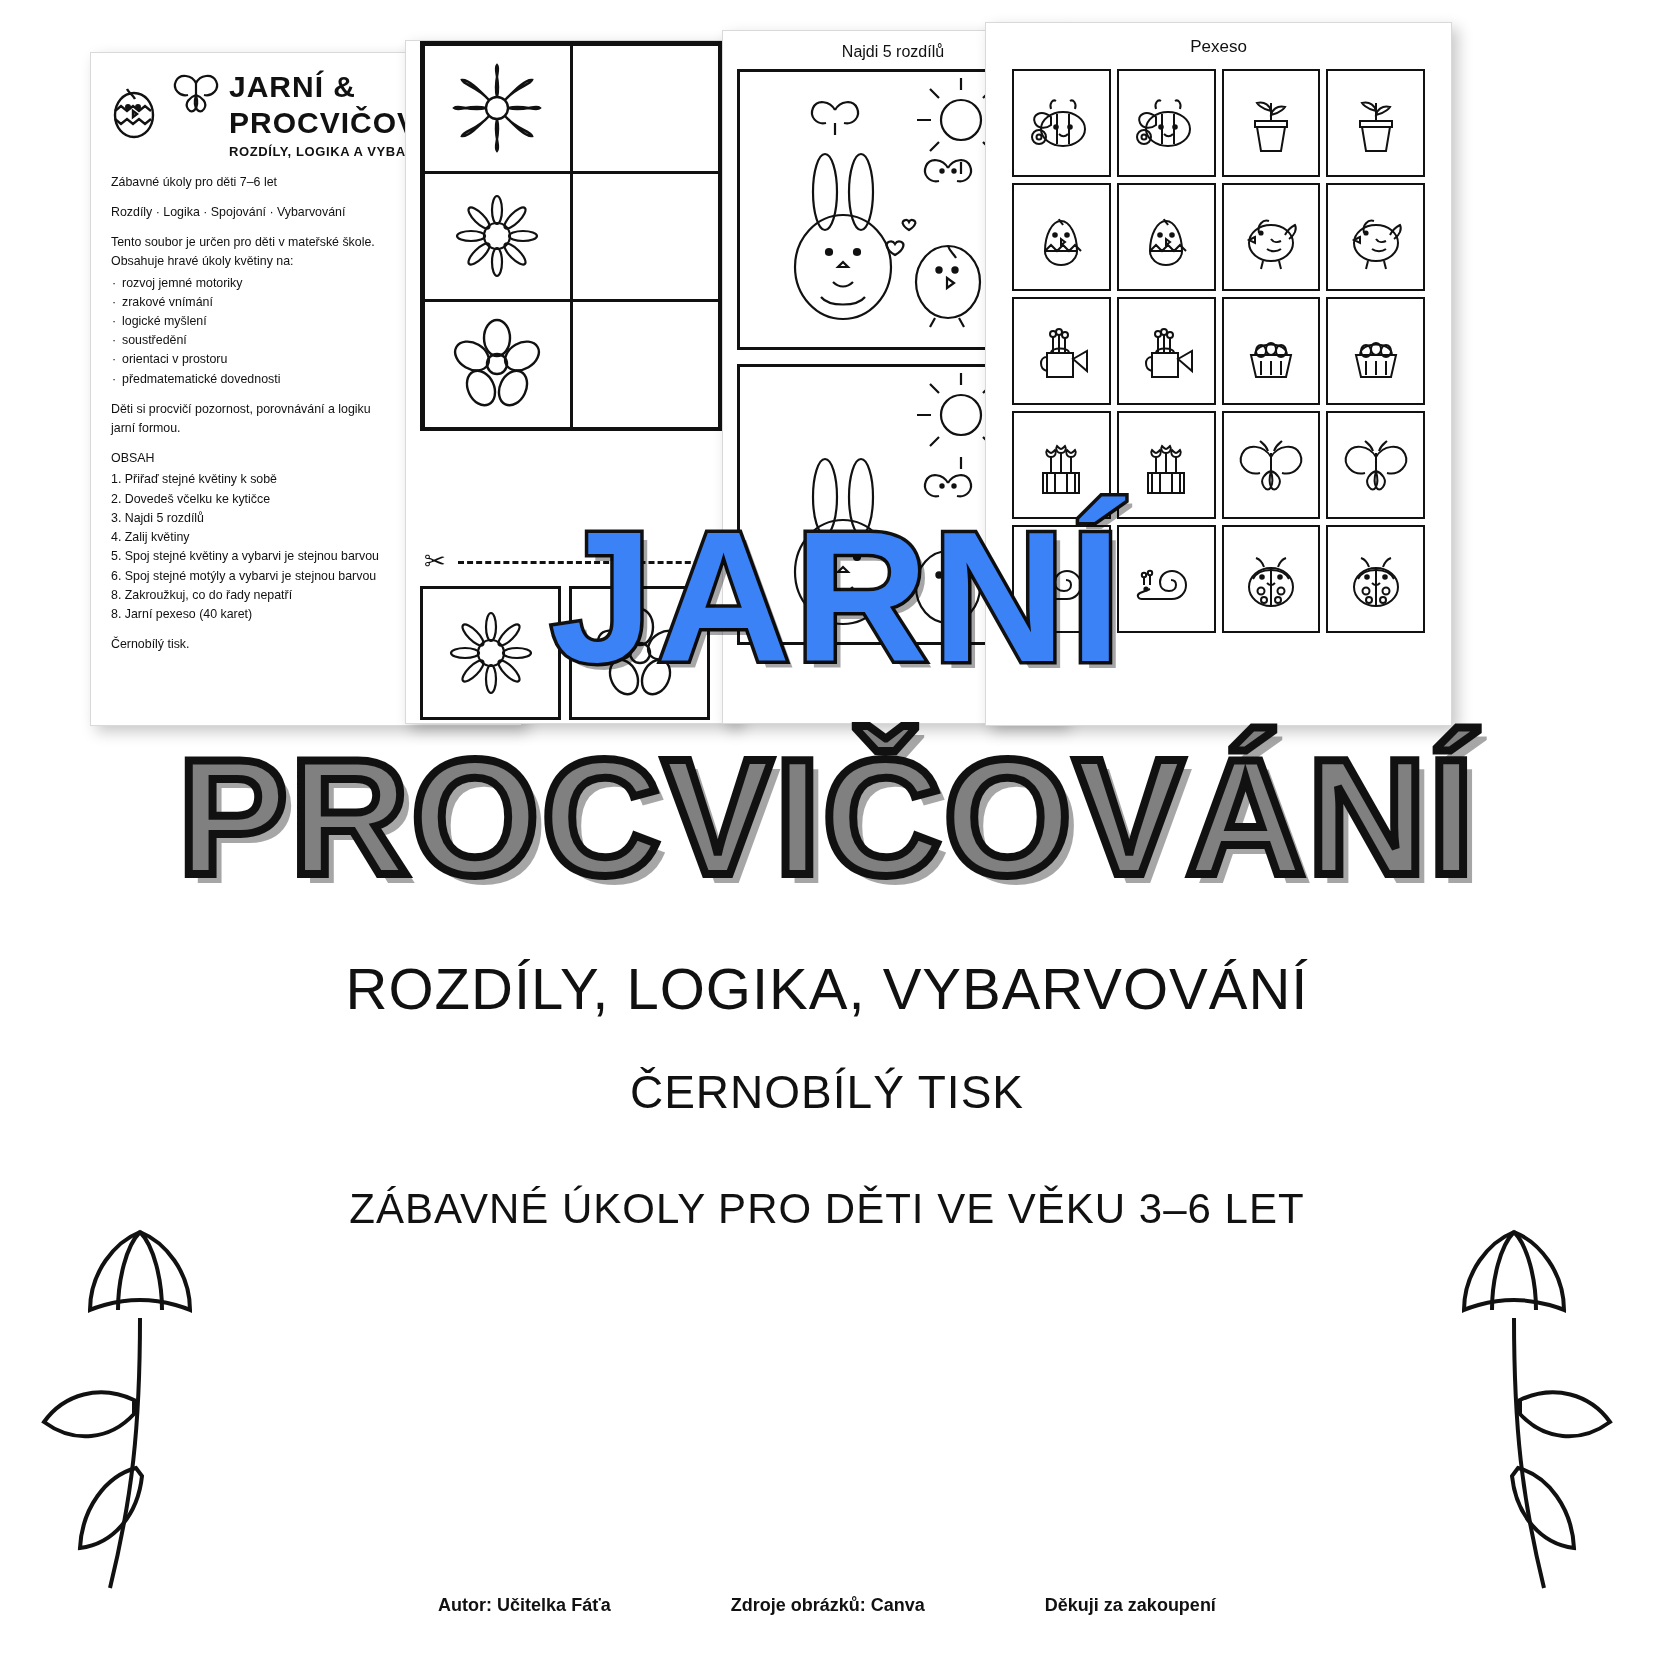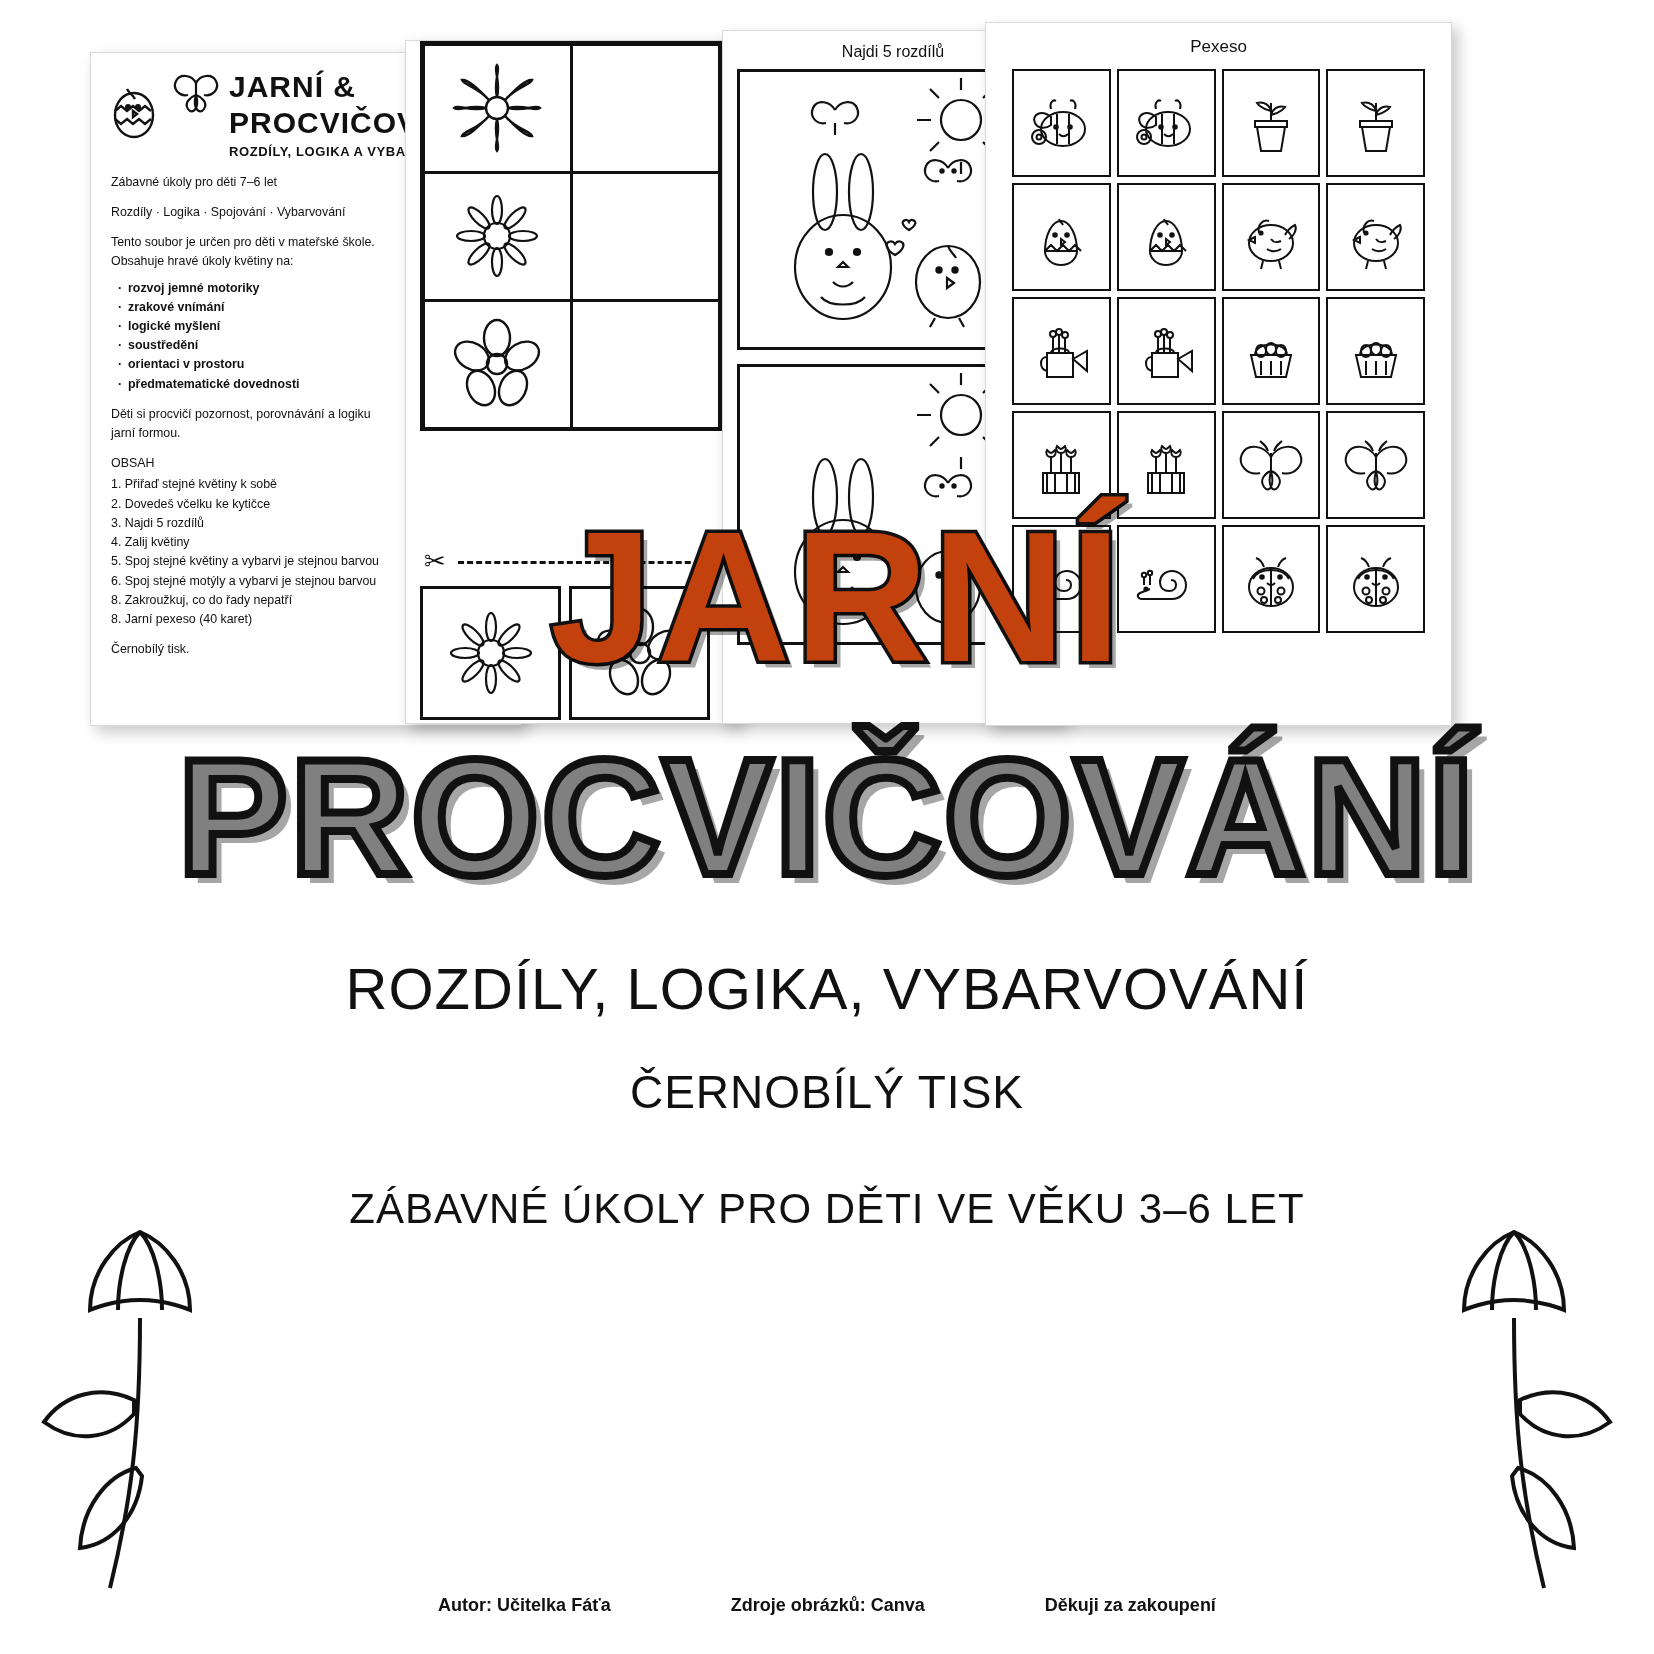--- a/index.html
+++ b/index.html
@@ -16,21 +16,21 @@
 
   
   .sheet1{left:90px;top:52px;width:430px;height:672px;}
   .s1-head{display:flex;align-items:flex-start;padding:18px 14px 0 14px;gap:6px;}
   .s1-title{font-weight:bold;letter-spacing:1px;line-height:1.05;}
   .s1-t1{font-size:30px;}
   .s1-t2{font-size:30px;margin-top:4px;}
   .s1-t3{font-size:13px;margin-top:7px;letter-spacing:.6px;}
   .s1-body{padding:14px 20px 0 20px;font-size:12.4px;line-height:1.55;}
   .s1-body p{margin:0 0 11px 0;}
-  .s1-list{margin:7px;padding:0;list-style:none;font-weight:bold;}
+  .s1-list{margin:1px;padding:0;list-style:none;}
   .s1-list li{padding-left:10px;position:relative;}
   .s1-list li:before{content:"·";position:absolute;left:0;}
   .s1-toc{margin:0;padding:0;list-style:none;}
 
   
   .sheet2{left:405px;top:40px;width:330px;height:682px;}
   .s2-title{text-align:center;font-size:16px;padding:14px 6px 10px 6px;white-space:nowrap;}
   .grid2{margin:0 14px;border:3px solid #111;display:grid;grid-template-columns:1fr 1fr;
          grid-template-rows:repeat(3,128px);}
   .grid2 div{border:3px solid #111;margin:-1.5px;display:flex;align-items:center;justify-content:center;}
@@ -49,21 +49,21 @@
   .s4-title{text-align:center;font-size:17px;padding:14px 6px 12px 6px;}
   .grid4{margin:0 26px;display:grid;grid-template-columns:repeat(4,1fr);grid-template-rows:repeat(5,108px);gap:6px;}
   .grid4 .cell{border:2px solid #111;display:flex;align-items:center;justify-content:center;}
 
   svg{display:block;}
 
   
   .jarni{
     position:absolute;left:0;right:0;top:505px;text-align:center;
     font-size:185px;font-weight:bold;letter-spacing:4px;
-    color:#c2410c;-webkit-text-stroke:7px #111;
+    color:#3b82f6;-webkit-text-stroke:7px #111;
     paint-order:stroke fill;
     line-height:1;
     text-shadow:7px 7px 0 rgba(0,0,0,.35);
     margin-left:21px;
   }
   .procvicovani{
     position:absolute;left:0;right:0;top:735px;text-align:center;
     font-size:165px;font-weight:bold;letter-spacing:2px;
     color:#808080;-webkit-text-stroke:8px #111;
     line-height:1;

